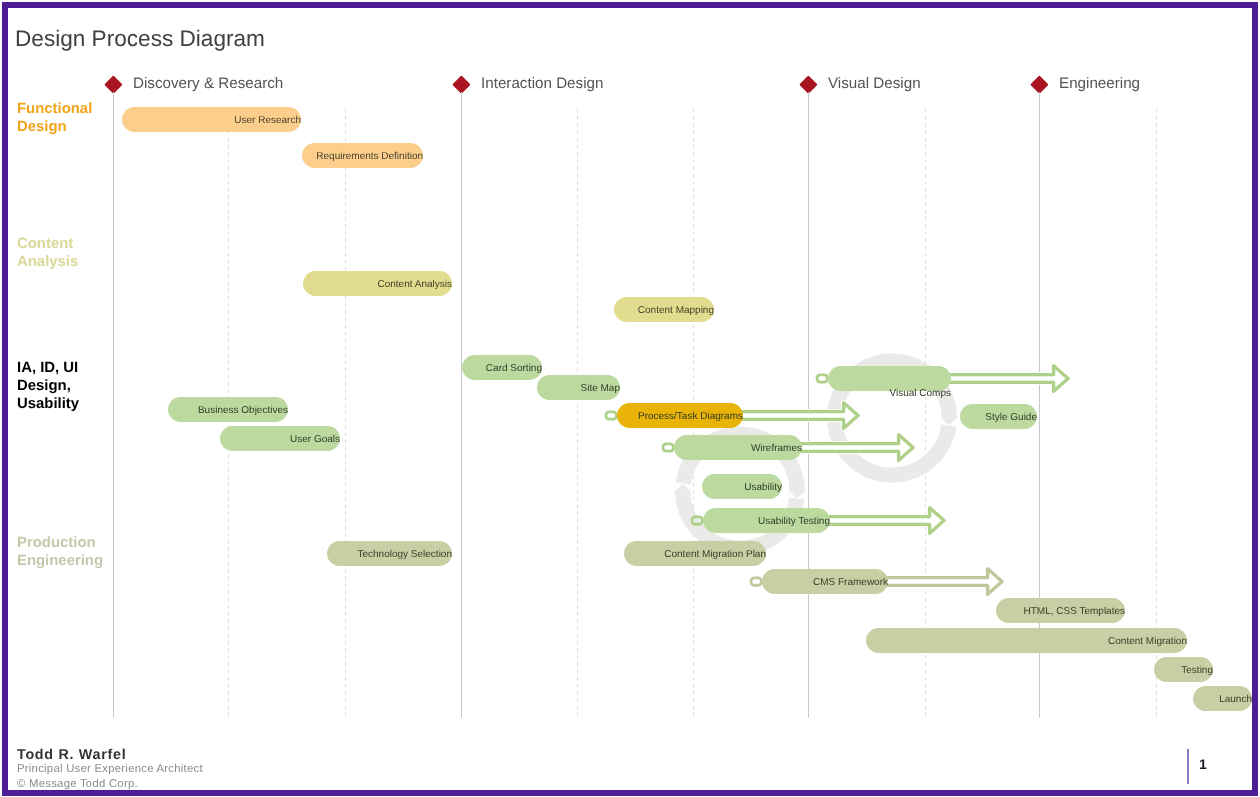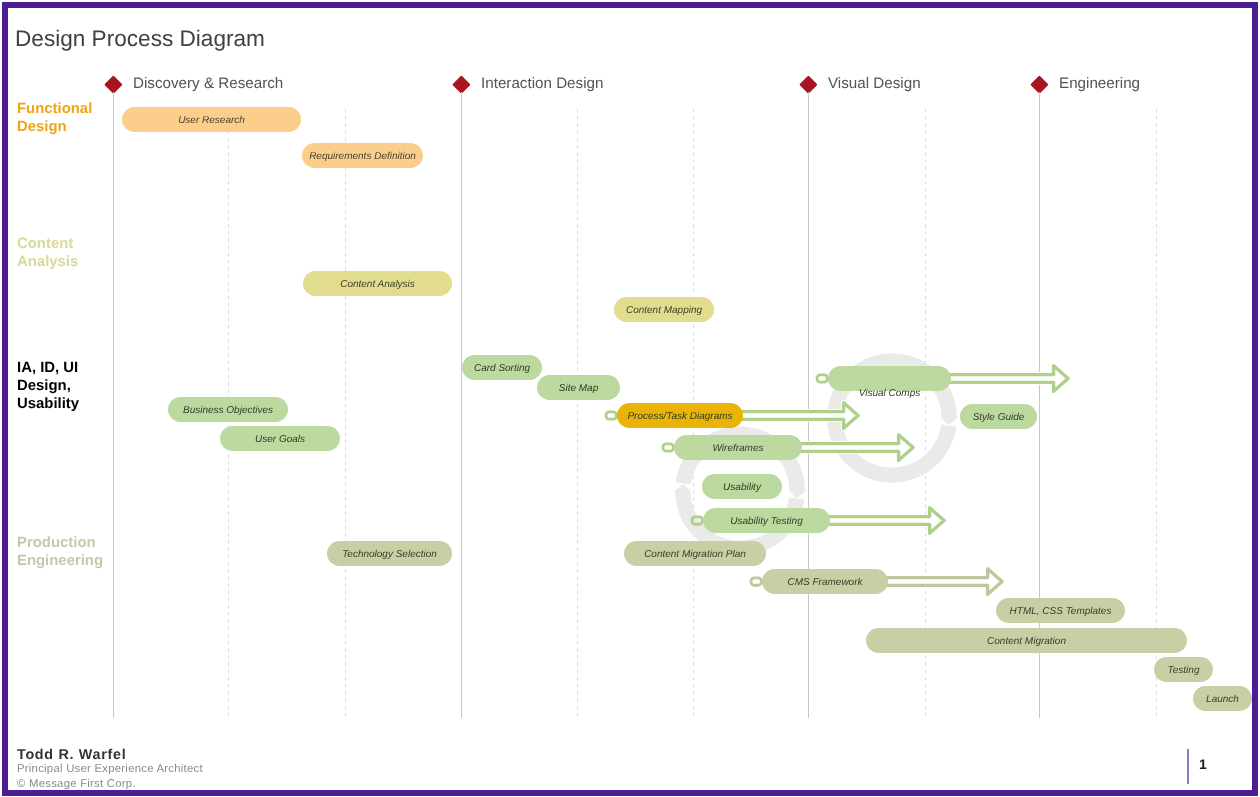--- a/index.html
+++ b/index.html
@@ -28,21 +28,21 @@
   .mlabel{position:absolute;font-size:15.2px;color:#545454;white-space:nowrap;}
 
   .rowlabel{position:absolute;font-size:14.9px;font-weight:bold;line-height:18px;
             white-space:pre-line;}
 
   
   .ring{position:absolute;}
 
   
   .bar{position:absolute;border-radius:999px;display:flex;align-items:center;
-       justify-content:center;box-sizing:border-box;font-style:italic;}
+       justify-content:flex-end;box-sizing:border-box;}
   .bar span{font-size:10px;color:#3d3d29;white-space:nowrap;line-height:1;
             position:relative;top:1px;}
 
   
   #footer-name{position:absolute;left:9px;top:739px;font-size:14.3px;font-weight:bold;color:#333;letter-spacing:0.72px;}
   #footer-role{position:absolute;left:9px;top:755px;font-size:11.3px;color:#8a8a8a;letter-spacing:0.27px;}
   #footer-copy{position:absolute;left:9px;top:769.5px;font-size:11.3px;color:#8a8a8a;letter-spacing:0.27px;}
   #pagenum{position:absolute;left:1191px;top:748px;font-size:14px;font-weight:bold;color:#1b1b28;}
   #pagerule{position:absolute;left:1179px;top:741px;width:2.2px;height:34.5px;background:#8180c0;}
 </style>
@@ -174,17 +174,17 @@
         <span style="color: rgb(59, 59, 42);">Testing</span>
       </div>
       <div class="bar" style="left: 1189px; top: 682px; width: 59px; height: 25px; background: rgb(201, 207, 164);">
         <span style="color: rgb(59, 59, 42);">Launch</span>
       </div>
     </div>
 
   <div id="footer">
     <div id="footer-name">Todd R. Warfel</div>
     <div id="footer-role">Principal User Experience Architect</div>
-    <div id="footer-copy">© Message First Corp.</div>
+    <div id="footer-copy">© Message Todd Corp.</div>
   </div>
   <div id="pagerule"></div>
   <div id="pagenum">1</div>
 </div>
 
 </body></html>

